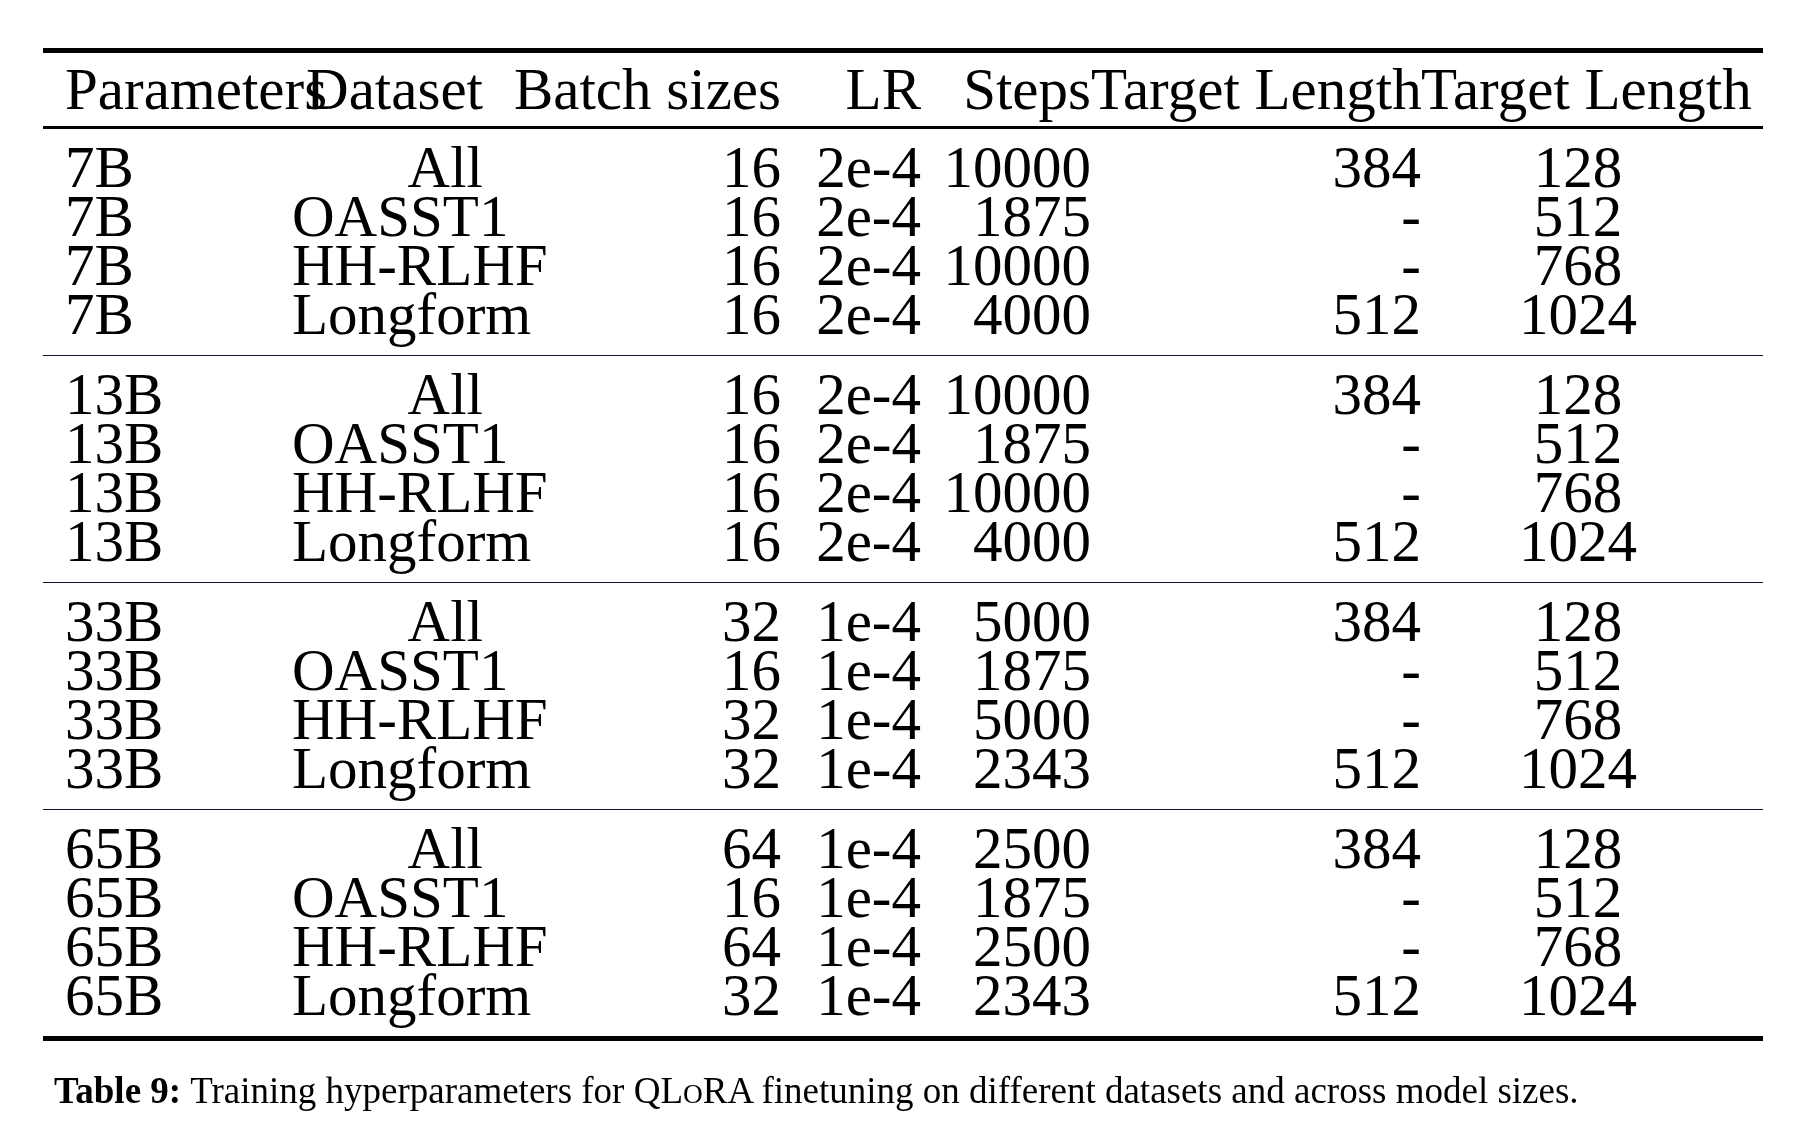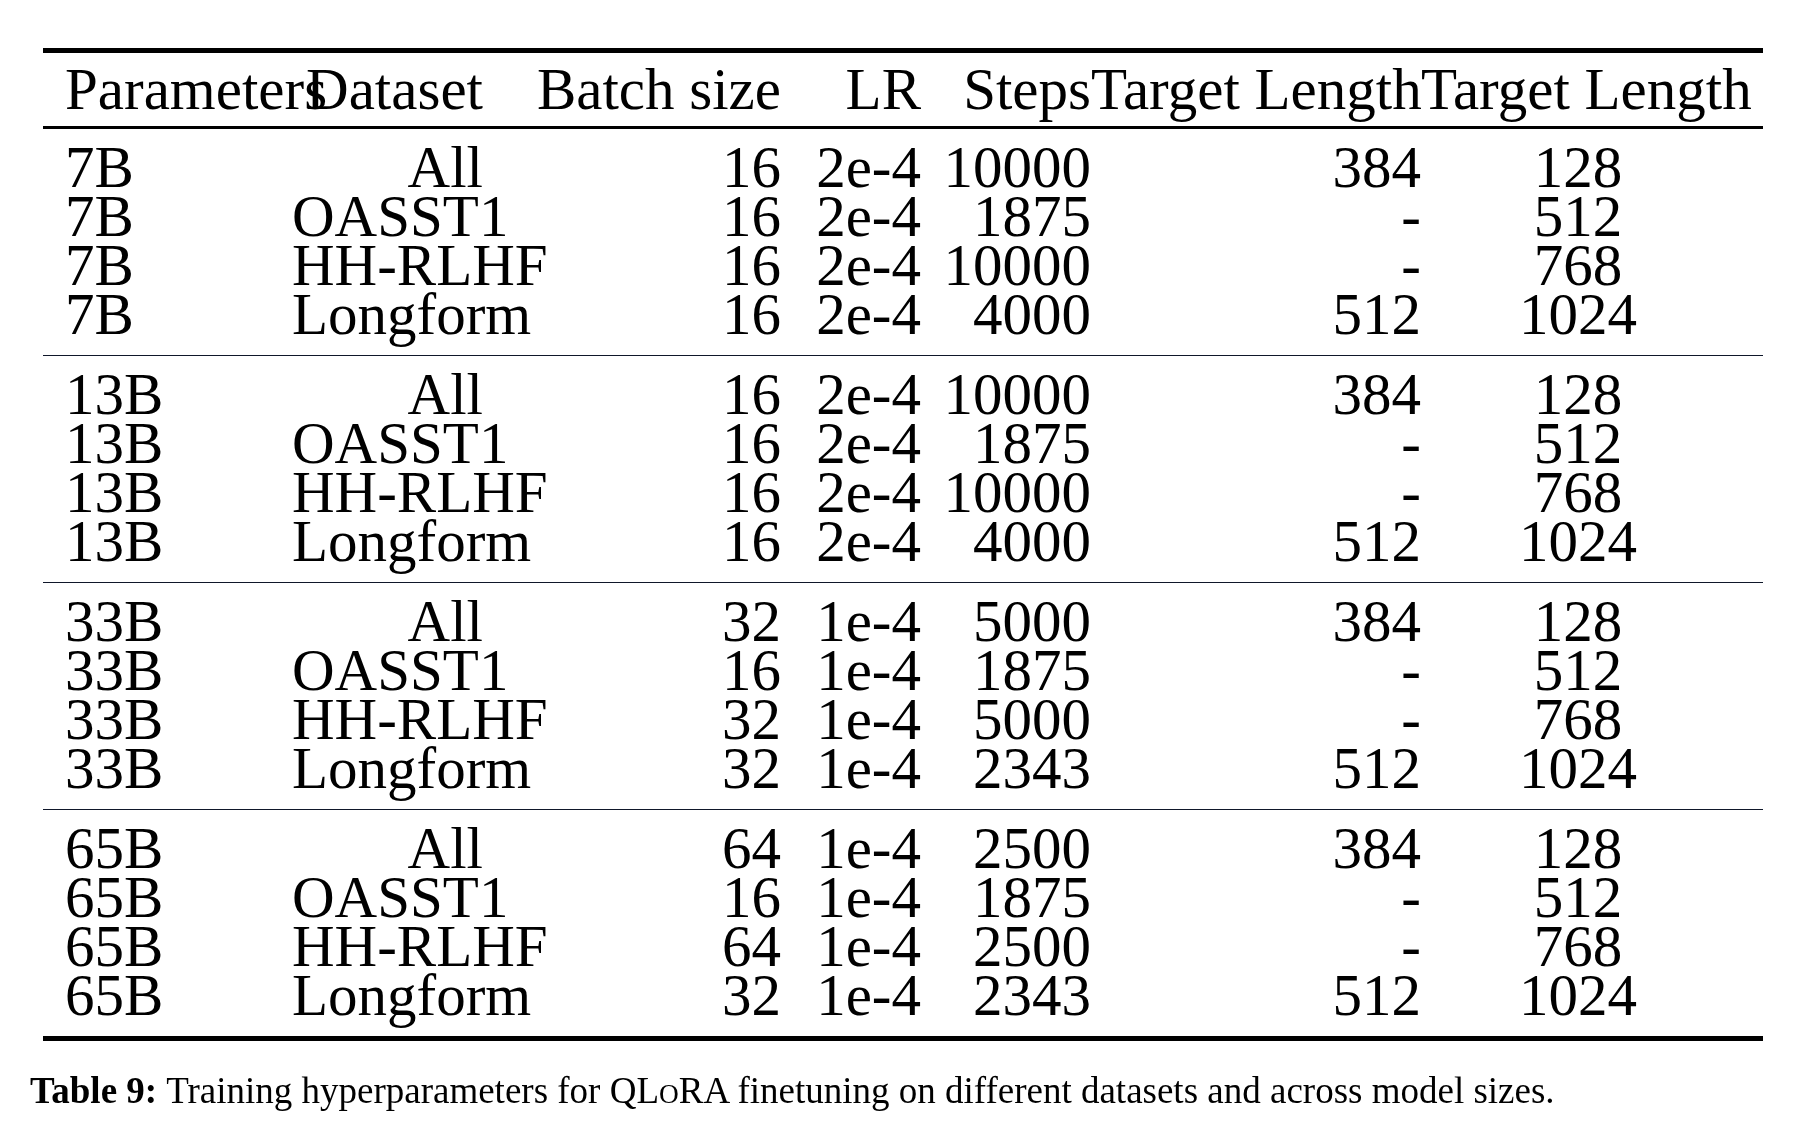--- a/index.html
+++ b/index.html
@@ -64,21 +64,21 @@
   th:nth-child(1), td:nth-child(1) { text-align: left; padding-left: 22px; }
   th:nth-child(2), td:nth-child(2) { text-align: right; }
   th:nth-child(3), td:nth-child(3),
   th:nth-child(4), td:nth-child(4),
   th:nth-child(5), td:nth-child(5),
   th:nth-child(6), td:nth-child(6) { text-align: right; }
   th:nth-child(7), td:nth-child(7) { text-align: center; padding-right: 28px; }
 
   .caption {
     position: absolute;
-    left: 30px;
+    left: 54px;
     top: 1068px;
     width: 1728px;
     font-size: 37px;
     line-height: 46px;
     white-space: nowrap;
   }
   .cap-label {
     font-weight: bold;
     margin-right: 9px;
   }
@@ -95,21 +95,21 @@
         <col class="c3">
         <col class="c4">
       <col class="c5">
         <col class="c6">
         <col class="c7">
     </colgroup>
     <thead>
       <tr>
         <th>Parameters</th>
         <th>Dataset</th>
-        <th>Batch size</th>
+        <th>Batch sizes</th>
         <th>LR</th>
         <th>Steps</th>
         <th>Target Length</th>
         <th>Target Length</th>
       </tr>
     </thead>
   <tbody>
         <tr>
           <td>7B</td>
           <td>All</td>

